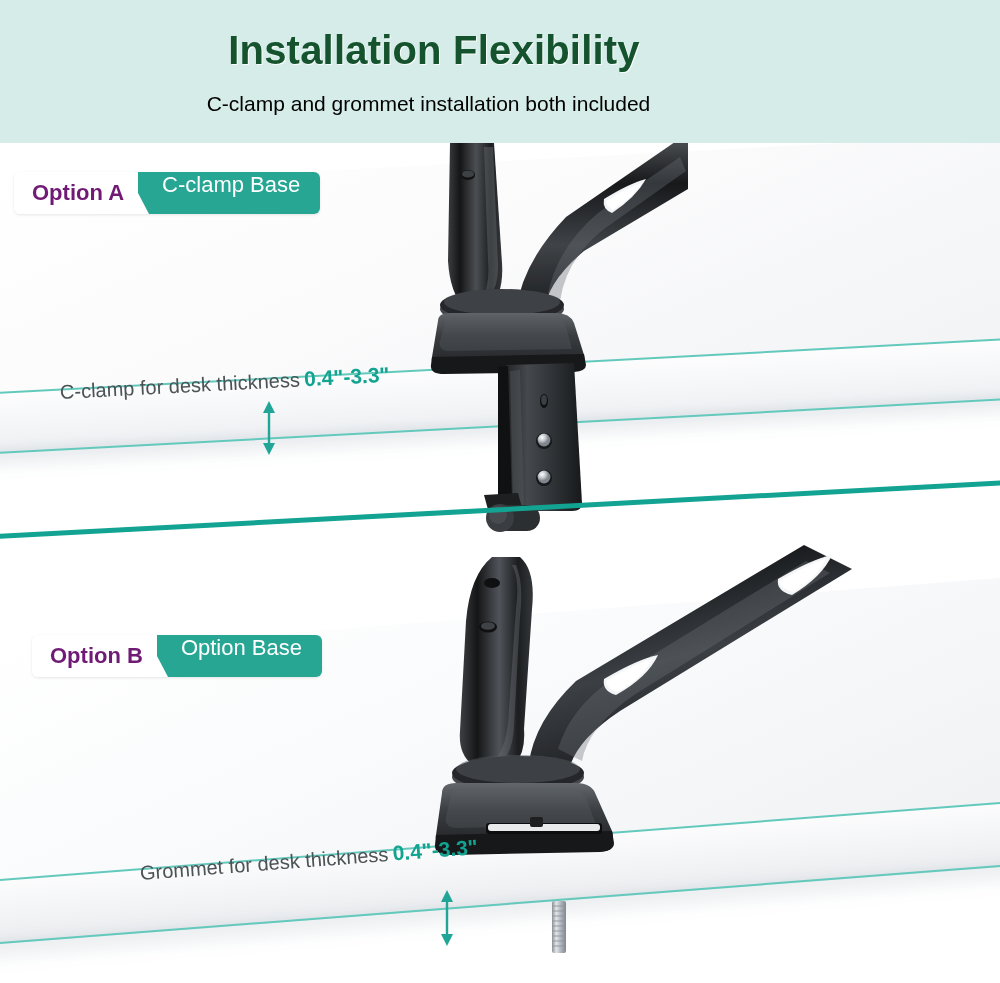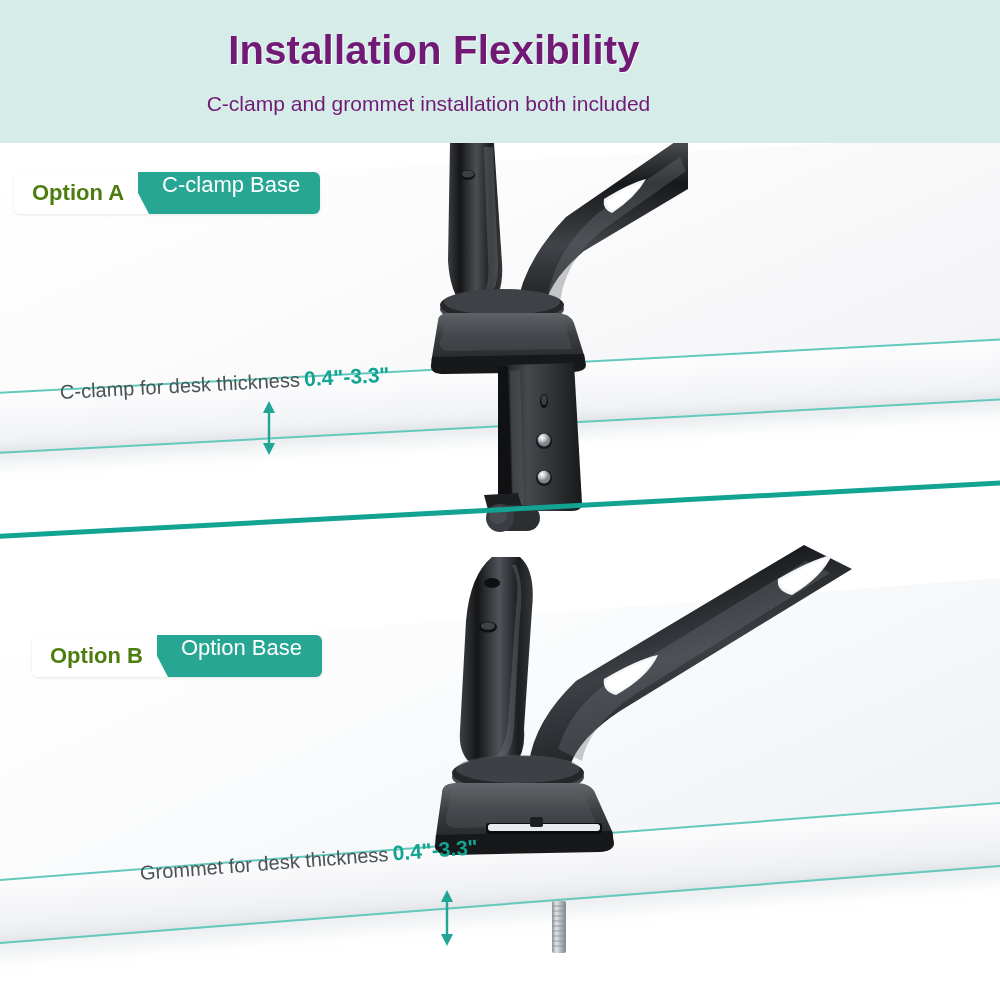--- a/index.html
+++ b/index.html
@@ -16,26 +16,26 @@
   
   .header {
     position:absolute; left:0; top:0; width:1000px; height:143px;
     background:#d5ece8;
     text-align:center;
     overflow:hidden;
   }
   .header-title {
     position:absolute; left:0; top:28px; width:868px;
     font-size:40px; font-weight:bold; letter-spacing:.2px;
-    color:#701a75;
+    color:#14532d;
     text-shadow:1px 1px 0 rgba(255,255,255,.85);
   }
   .header-sub {
     position:absolute; left:0; top:92px; width:857px;
-    font-size:21px; font-weight:400; color:#701a75;
+    font-size:21px; font-weight:400; color:#000000;
   }
 
   
   .section { position:absolute; left:0; width:1000px; overflow:hidden; }
   #section-a { top:143px; height:392px; background:#fff; }
   #section-b { top:535px; height:448px; background:#fff; }
 
   
   
   .deskA-top {
@@ -97,21 +97,21 @@
   .lineB-upper { top:347px; }
   .lineB-lower { top:410px; }
 
   
   .badge {
     position:absolute; height:42px; display:flex; align-items:stretch;
     border-radius:6px; overflow:hidden; z-index:40;
     box-shadow:0 1px 3px rgba(0,0,0,.10);
   }
   .badge-left {
-    background:#ffffff; color:#4d7c0f; font-weight:bold; font-size:22px;
+    background:#ffffff; color:#701a75; font-weight:bold; font-size:22px;
     display:flex; align-items:center; padding:0 14px 0 18px;
     position:relative;
   }
   .badge-left::after {
     content:""; position:absolute; right:-11px; top:0;
     width:0; height:0;
     border-top:42px solid transparent;
     border-left:22px solid #ffffff;
   }
   .badge-right {

